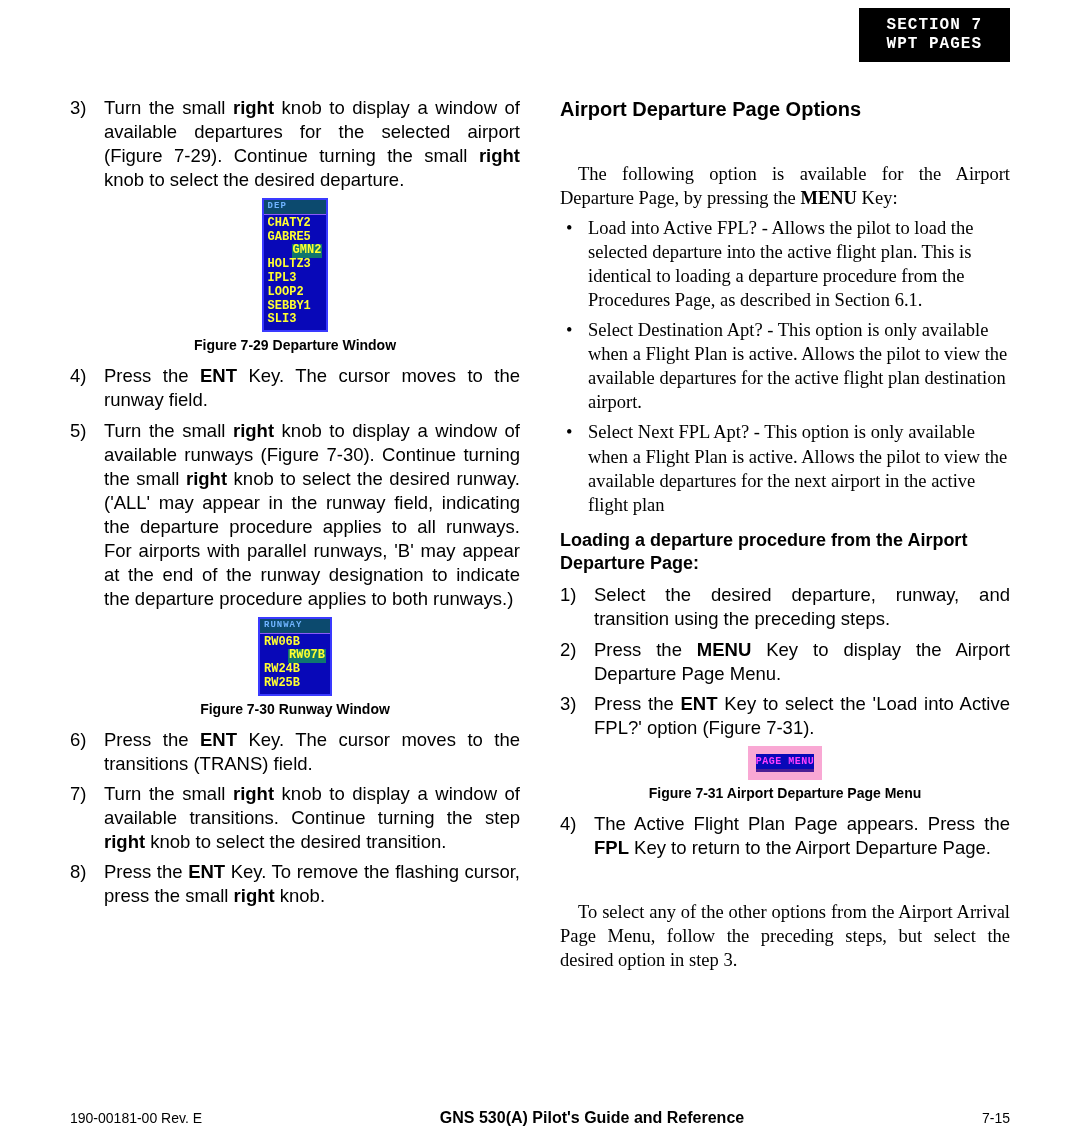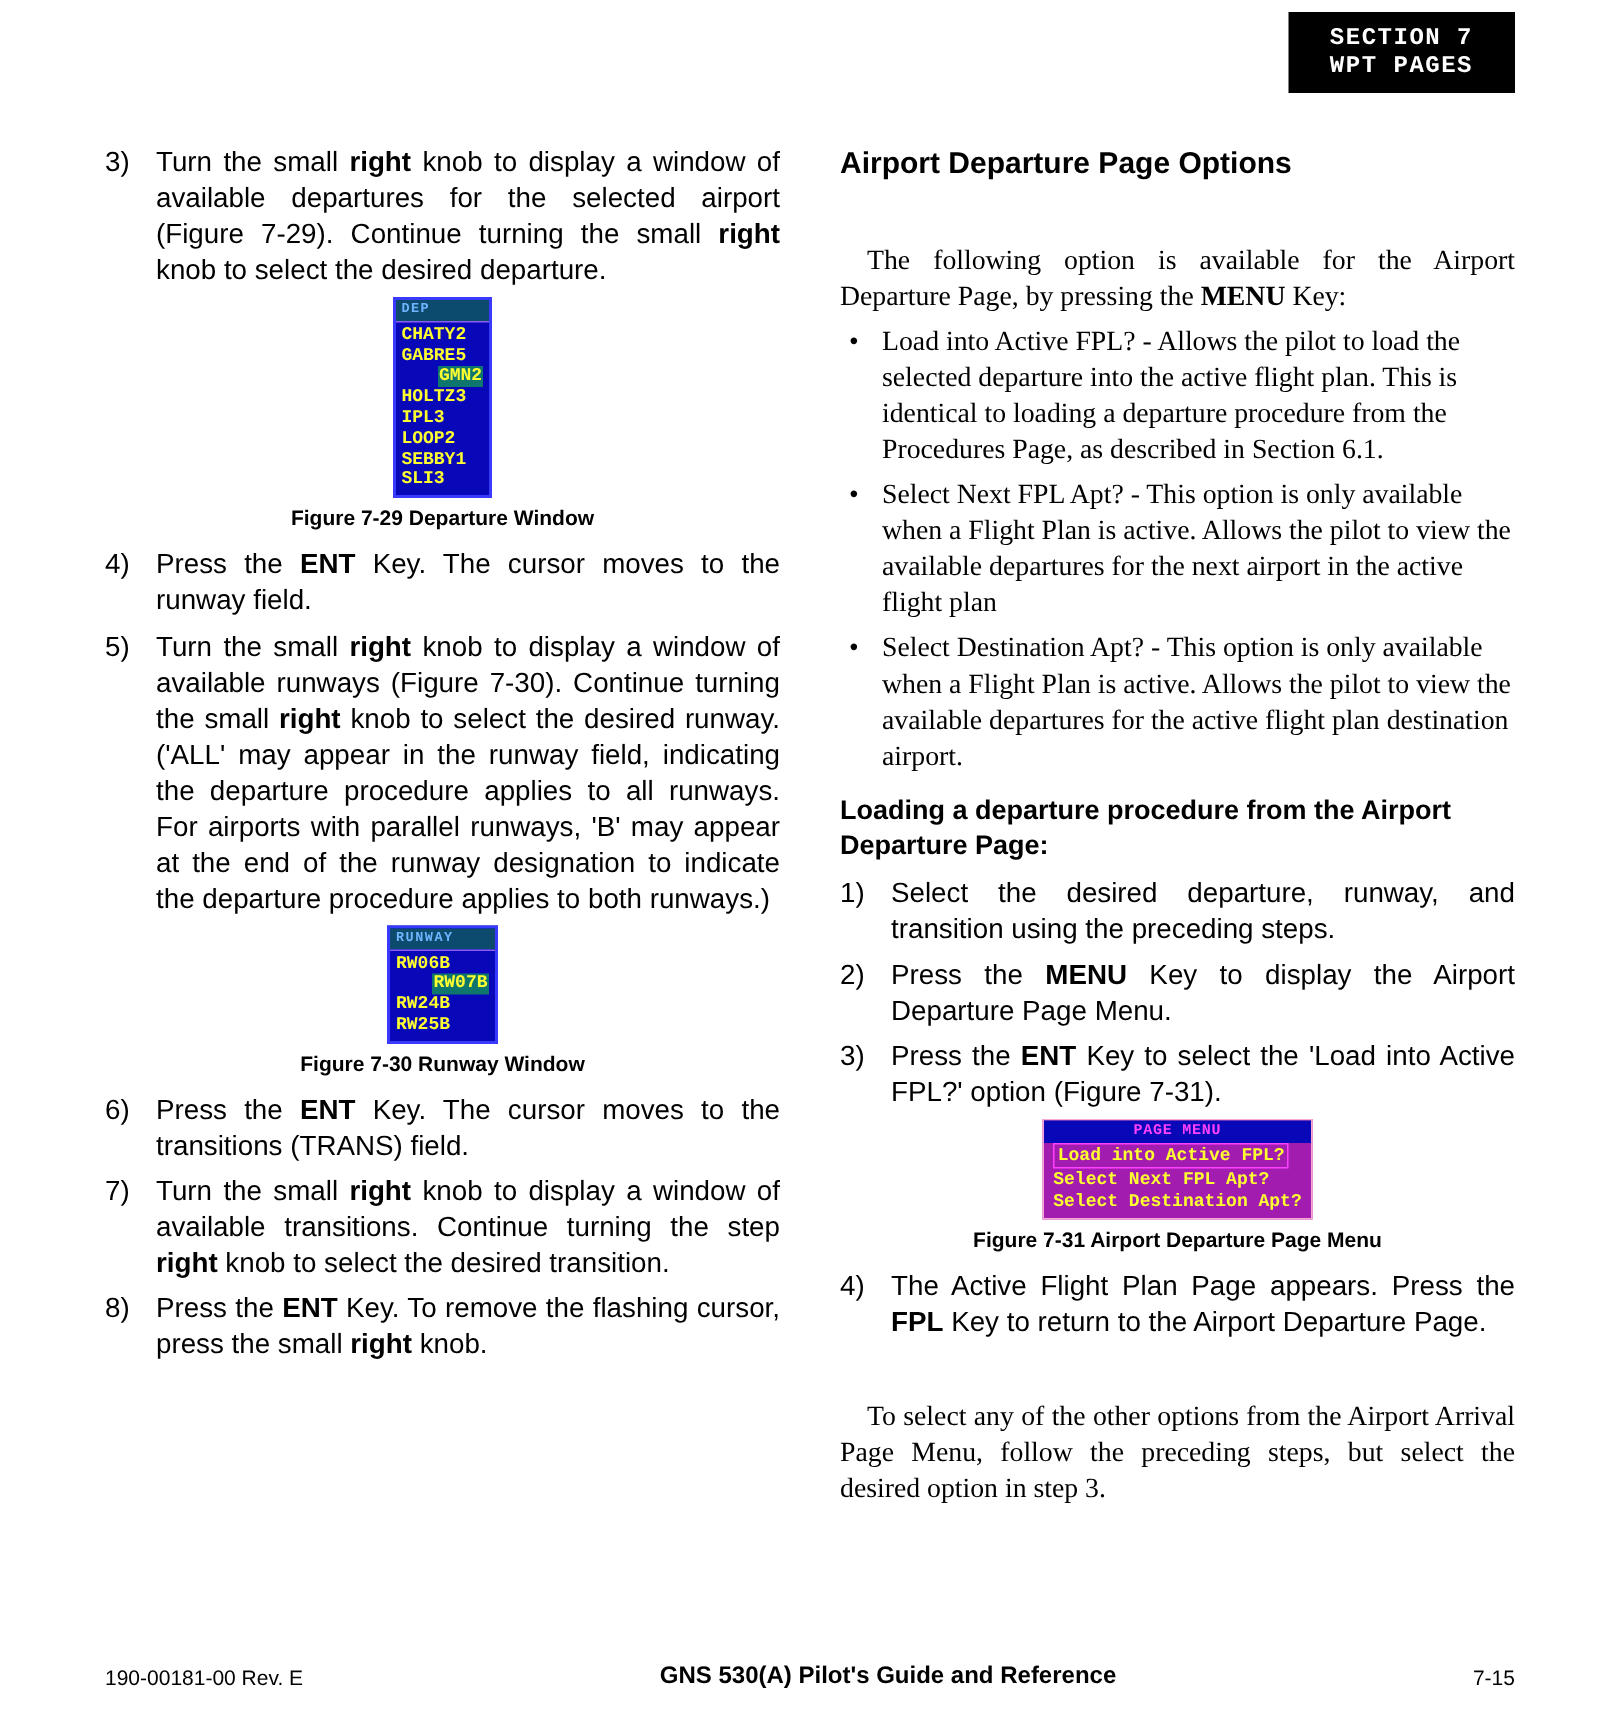--- a/index.html
+++ b/index.html
@@ -110,22 +110,22 @@
   .device-content div { white-space: pre; }
   .selected {
     background: #0f766e;
     color: #ffff30;
     display: inline-block;
     padding: 0 1px;
     margin-left: 24px;
   }
   .menu-box {
     display: inline-block;
-    border: 1px solid #f9a8d4;
-    background: #a21caf;
+    border: 8px solid #f9a8d4;
+    background: #4c1d95;
     font-family: 'Courier New', monospace;
     font-weight: bold;
     font-size: 12px;
     color: #ffff30;
     text-align: left;
     padding: 0 0 3px 0;
   }
   .menu-title {
     background: #0808b8;
     color: #ff40ff;
@@ -243,25 +243,25 @@
   <div class="col">
     <h2>Airport Departure Page Options</h2>
     <p class="intro">
       <span>The following option is available for the Airport Departure Page, by pressing the </span><b>MENU</b><span> Key:</span>
     </p>
     <ul>
       <li>
           <span class="body">Load into Active FPL? - Allows the pilot to load the selected departure into the active flight plan.  This is identical to loading a departure procedure from the Procedures Page, as described in Section 6.1.</span>
         </li>
       <li>
+          <span class="body">Select Destination Apt? - This option is only available when a Flight Plan is active.  Allows the pilot to view the available departures for the active flight plan destination airport.</span>
+        </li>
+      <li>
           <span class="body">Select Next FPL Apt? - This option is only available when a Flight Plan is active.  Allows the pilot to view the available departures for the next airport in the active flight plan</span>
         </li>
-      <li>
-          <span class="body">Select Destination Apt? - This option is only available when a Flight Plan is active.  Allows the pilot to view the available departures for the active flight plan destination airport.</span>
-        </li>
     </ul>
 
     <h3>Loading a departure procedure from the Airport Departure Page:</h3>
 
     <ol>
       <li>
         <span class="num">1)</span>
         <span class="body narrow">Select the desired departure, runway, and transition using the preceding steps.</span>
       </li>
       <li>
@@ -272,25 +272,21 @@
       </li>
       <li>
         <span class="num">3)</span>
         <span class="body narrow">
           <span>Press the </span><b>ENT</b><span> Key to select the 'Load into Active FPL?' option (Figure 7-31).</span>
         </span>
       </li>
     </ol>
 
     <div class="fig-wrap">
-      <div class="menu-box" id="fig31"><div class="menu-title">PAGE MENU</div><div class="menu-body">
-            <div><span class="msel">Load into Active FPL?</span></div>
-            <div>Select Next FPL Apt?</div>
-            <div>Select Destination Apt?</div>
-          </div></div>
+      <div class="menu-box" id="fig31"><div class="menu-title">PAGE MENU</div></div>
       <div class="fig-caption">Figure 7-31  Airport Departure Page Menu</div>
     </div>
 
     <ol>
       <li>
         <span class="num">4)</span>
         <span class="body narrow">
           <span>The Active Flight Plan Page appears.  Press the </span><b>FPL</b><span> Key to return to the Airport Departure Page.</span>
         </span>
       </li>

